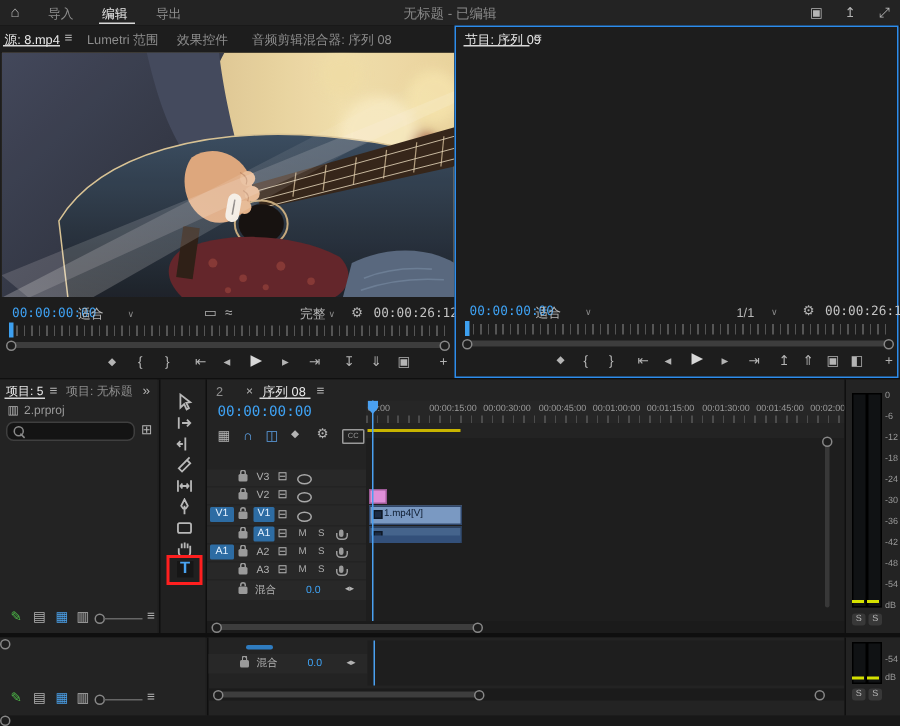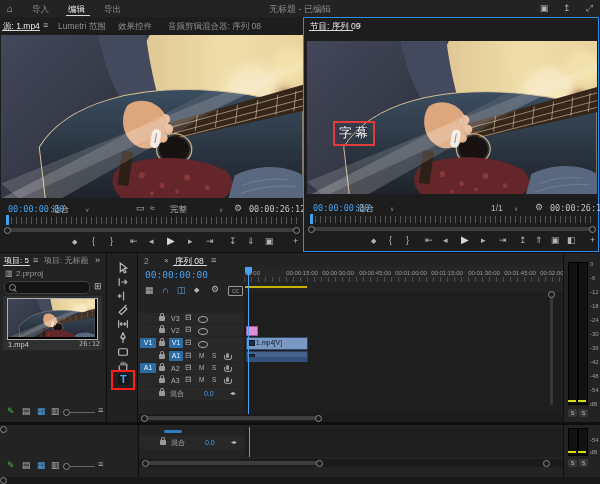--- a/index.html
+++ b/index.html
@@ -149,39 +149,39 @@
     <span class="t tab active btn" style="left:68px;top:5px">编辑</span>
     <span class="underline" style="left:66px;top:15px;width:24px"></span>
     <span class="t tab btn" style="left:104px;top:5px">导出</span>
     <span class="t" style="left:300px;top:5px;transform:translateX(-50%);color:#8a8a8a">无标题 - 已编辑</span>
     <span class="t ic btn" style="left:540px;top:4px">▣</span>
     <span class="t ic btn" style="left:563px;top:4px">↥</span>
     <span class="t ic btn" style="left:586px;top:4px">⤢</span>
   </div>
 
   <div class="r" style="left:0;top:17px;width:303px;height:235px;background:#1d1d1d">
-    <span class="t tab active btn" style="left:3px;top:5px">源: 1.mp4</span>
+    <span class="t tab active btn" style="left:3px;top:5px">源: 8.mp4</span>
     <span class="t ic btn" style="left:43px;top:4px">≡</span>
     <span class="underline" style="left:2px;top:13px;width:38px"></span>
     <span class="t tab btn" style="left:58px;top:5px">Lumetri 范围</span>
     <span class="t tab btn" style="left:118px;top:5px">效果控件</span>
     <span class="t tab btn" style="left:168px;top:5px">音频剪辑混合器: 序列 08</span>
 
     <div class="r" style="left:1px;top:18px;width:302px;height:163px;background:#000;overflow:hidden">
       <svg width="302" height="163" viewBox="0 0 300 163" preserveAspectRatio="xMidYMid slice">
           <use href="#scene"></use>
         </svg>
     </div>
 
     <span class="t mono tc" style="left:8px;top:188px">00:00:00:00</span>
     <span class="t dd btn" style="left:52px;top:188px">适合</span>
     <span class="t ddarr" style="left:82px;top:190px">∨</span>
     <span class="t ic btn" style="left:136px;top:187px">▭</span>
     <span class="t ic btn" style="left:150px;top:187px">≈</span>
-    <span class="t dd btn" style="left:170px;top:188px">完整</span>
+    <span class="t dd btn" style="left:200px;top:188px">完整</span>
     <span class="t ddarr" style="left:216px;top:190px">∨</span>
     <span class="t ic btn" style="left:234px;top:187px">⚙</span>
     <span class="t mono dur" style="left:249px;top:188px">00:00:26:12</span>
 
     <div class="r ticks" style="left:6px;top:200px;width:291px;height:7px"></div>
     <div class="r" style="left:6px;top:198px;width:3px;height:10px;background:#3da0f0"></div>
     <div class="r zoombar" style="left:6px;top:211px;width:291px"></div>
     <span class="knob" style="left:4px;top:210px"></span>
     <span class="knob" style="left:293px;top:210px"></span>
 
@@ -197,26 +197,20 @@
     <span class="t ic btn" style="left:247px;top:220px">⇓</span>
     <span class="t ic btn" style="left:265px;top:220px">▣</span>
     <span class="t ic btn" style="left:293px;top:220px">+</span>
   </div>
 
   <div class="r" style="left:303px;top:17px;width:296px;height:235px;background:#1d1d1d;border:1px solid #2d8ceb;box-sizing:border-box">
     <span class="t tab active btn" style="left:6px;top:4px">节目: 序列 09</span>
     <span class="t ic btn" style="left:52px;top:3px">≡</span>
     <span class="underline" style="left:5px;top:12px;width:44px"></span>
 
-    <div class="r" style="left:3px;top:23px;width:290px;height:153px;background:#000;overflow:hidden">
-      <svg width="290" height="153" viewBox="0 0 300 163" preserveAspectRatio="xMidYMid slice">
-          <use href="#scene"></use>
-        </svg>
-      <div class="caption" style="left:26px;top:80px">字幕</div>
-    </div>
 
     <span class="t mono tc" style="left:9px;top:186px">00:00:00:00</span>
     <span class="t dd btn" style="left:53px;top:186px">适合</span>
     <span class="t ddarr" style="left:83px;top:188px">∨</span>
     <span class="t dd btn" style="left:187px;top:186px">1/1</span>
     <span class="t ddarr" style="left:207px;top:188px">∨</span>
     <span class="t ic btn" style="left:231px;top:185px">⚙</span>
     <span class="t mono dur" style="left:246px;top:186px">00:00:26:10</span>
 
     <div class="r ticks" style="left:6px;top:198px;width:283px;height:7px"></div>
@@ -250,29 +244,20 @@
     <span class="t ic btn" style="left:95px;top:3px">»</span>
 
     <span class="t ic" style="left:5px;top:17px;font-size:8px">▥</span>
     <span class="t" style="left:16px;top:17px;font-size:8px;color:#9a9a9a">2.prproj</span>
 
     <div class="r" style="left:4px;top:28px;width:84px;height:11px;background:#141414;border:1px solid #3f3f3f;border-radius:5px">
       <span class="ic-search" style="left:4px;top:2px"></span>
     </div>
     <span class="t ic btn" style="left:94px;top:29px">⊞</span>
 
-    <div class="r" style="left:3px;top:43px;width:99px;height:54px;background:#303030">
-      <div class="r" style="left:4px;top:2px;width:89px;height:40px;background:#000;border:1px solid #b0b0b0;overflow:hidden">
-        <svg width="87" height="38" viewBox="0 0 300 163" preserveAspectRatio="xMidYMid slice">
-            <use href="#scene"></use>
-          </svg>
-      </div>
-      <span class="t" style="left:5px;top:45px;font-size:7.5px;color:#c8c8c8">1.mp4</span>
-      <span class="t mono" style="left:76px;top:45px;font-size:7px;color:#b0b0b0">26:12</span>
-    </div>
 
     <span class="t btn" style="left:7px;top:154px;color:#4db848;font-size:9px">✎</span>
     <span class="t ic btn" style="left:22px;top:154px">▤</span>
     <span class="t btn" style="left:37px;top:154px;color:#4ba0e8;font-size:9px">▦</span>
     <span class="t ic btn" style="left:51px;top:154px">▥</span>
     <span class="knob" style="left:63px;top:156px"></span>
     <div class="r" style="left:69px;top:159px;width:26px;height:1px;background:#666"></div>
     <span class="t ic btn" style="left:98px;top:153px">≡</span>
   </div>
 

